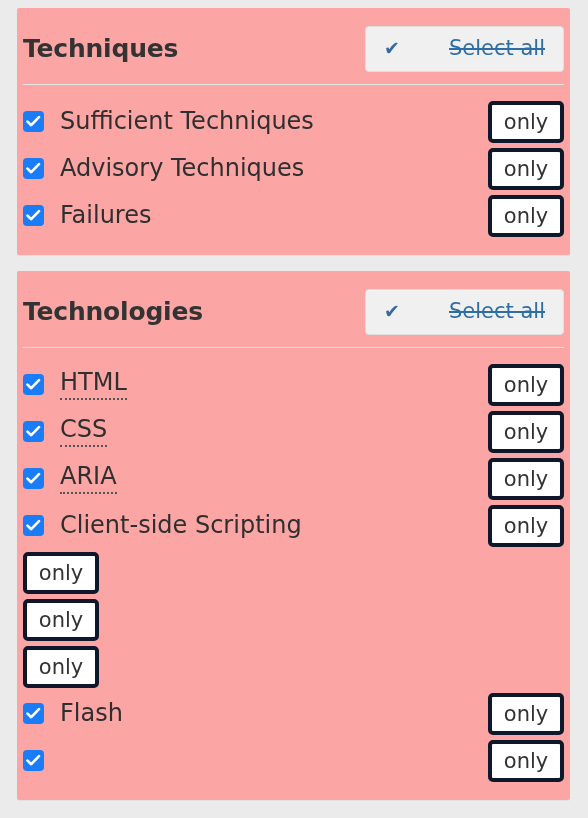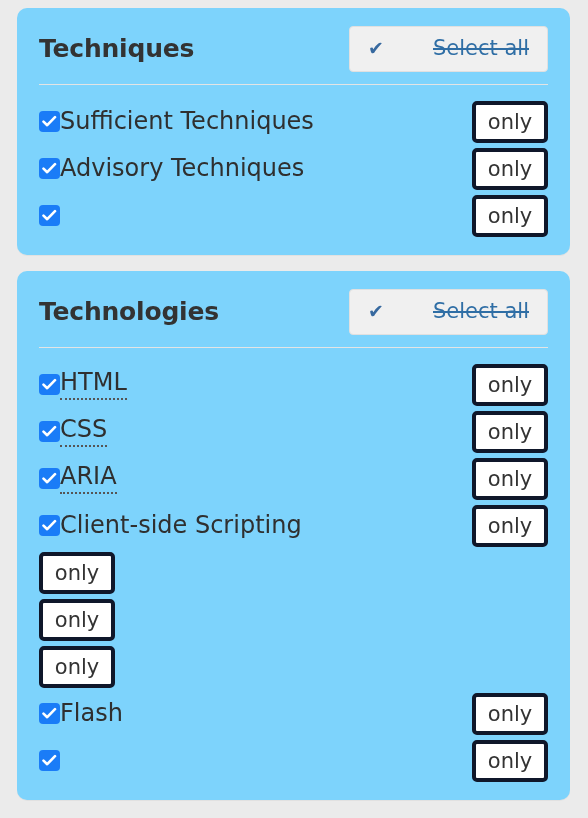--- a/index.html
+++ b/index.html
@@ -20,24 +20,24 @@
     width: 588px;
     height: 818px;
     box-sizing: border-box;
     padding: 8px 18px 10px 17px;
     display: flex;
     flex-direction: column;
     gap: 16px;
   }
 
   .panel {
-    background: #7dd3fc;
-    border-radius: 10px;
+    background: #fca5a5;
+    border-radius: 2px;
     box-sizing: border-box;
-    padding: 0 22px;
+    padding: 0 6px;
     box-shadow: 0 1px 0 rgba(0,0,0,0.04);
   }
 
   .panel-header {
     display: flex;
     align-items: center;
     justify-content: space-between;
     padding-top: 18px;
     padding-bottom: 12px;
     border-bottom: 1px solid #e4e4e4;
@@ -91,21 +91,21 @@
   .filter-row {
     display: flex;
     align-items: center;
     justify-content: space-between;
     height: 47px;
   }
 
   .filter-left {
     display: flex;
     align-items: center;
-    gap: 0;
+    gap: 16px;
     min-width: 0;
   }
 
   .cbox {
     width: 21px;
     height: 21px;
     flex: 0 0 21px;
     border-radius: 4px;
     background: #1a7cf7;
     position: relative;
@@ -185,20 +185,21 @@
         <div class="only-btn">only</div>
       </div>
 
       <div class="filter-row">
         <div class="filter-left">
           <span class="cbox">
             <svg width="15" height="13" viewBox="0 0 15 13" aria-hidden="true">
               <path d="M1.5 6.6 L5.2 10.2 L13 2.2" fill="none" stroke="#ffffff" stroke-width="2.6" stroke-linecap="round" stroke-linejoin="round"></path>
             </svg>
           </span>
+          <span class="filter-label">Failures</span>
         </div>
         <div class="only-btn">only</div>
       </div>
 
     </div>
   </section>
 
   <section class="panel">
     <div class="panel-header">
       <div class="panel-title">Technologies</div>

